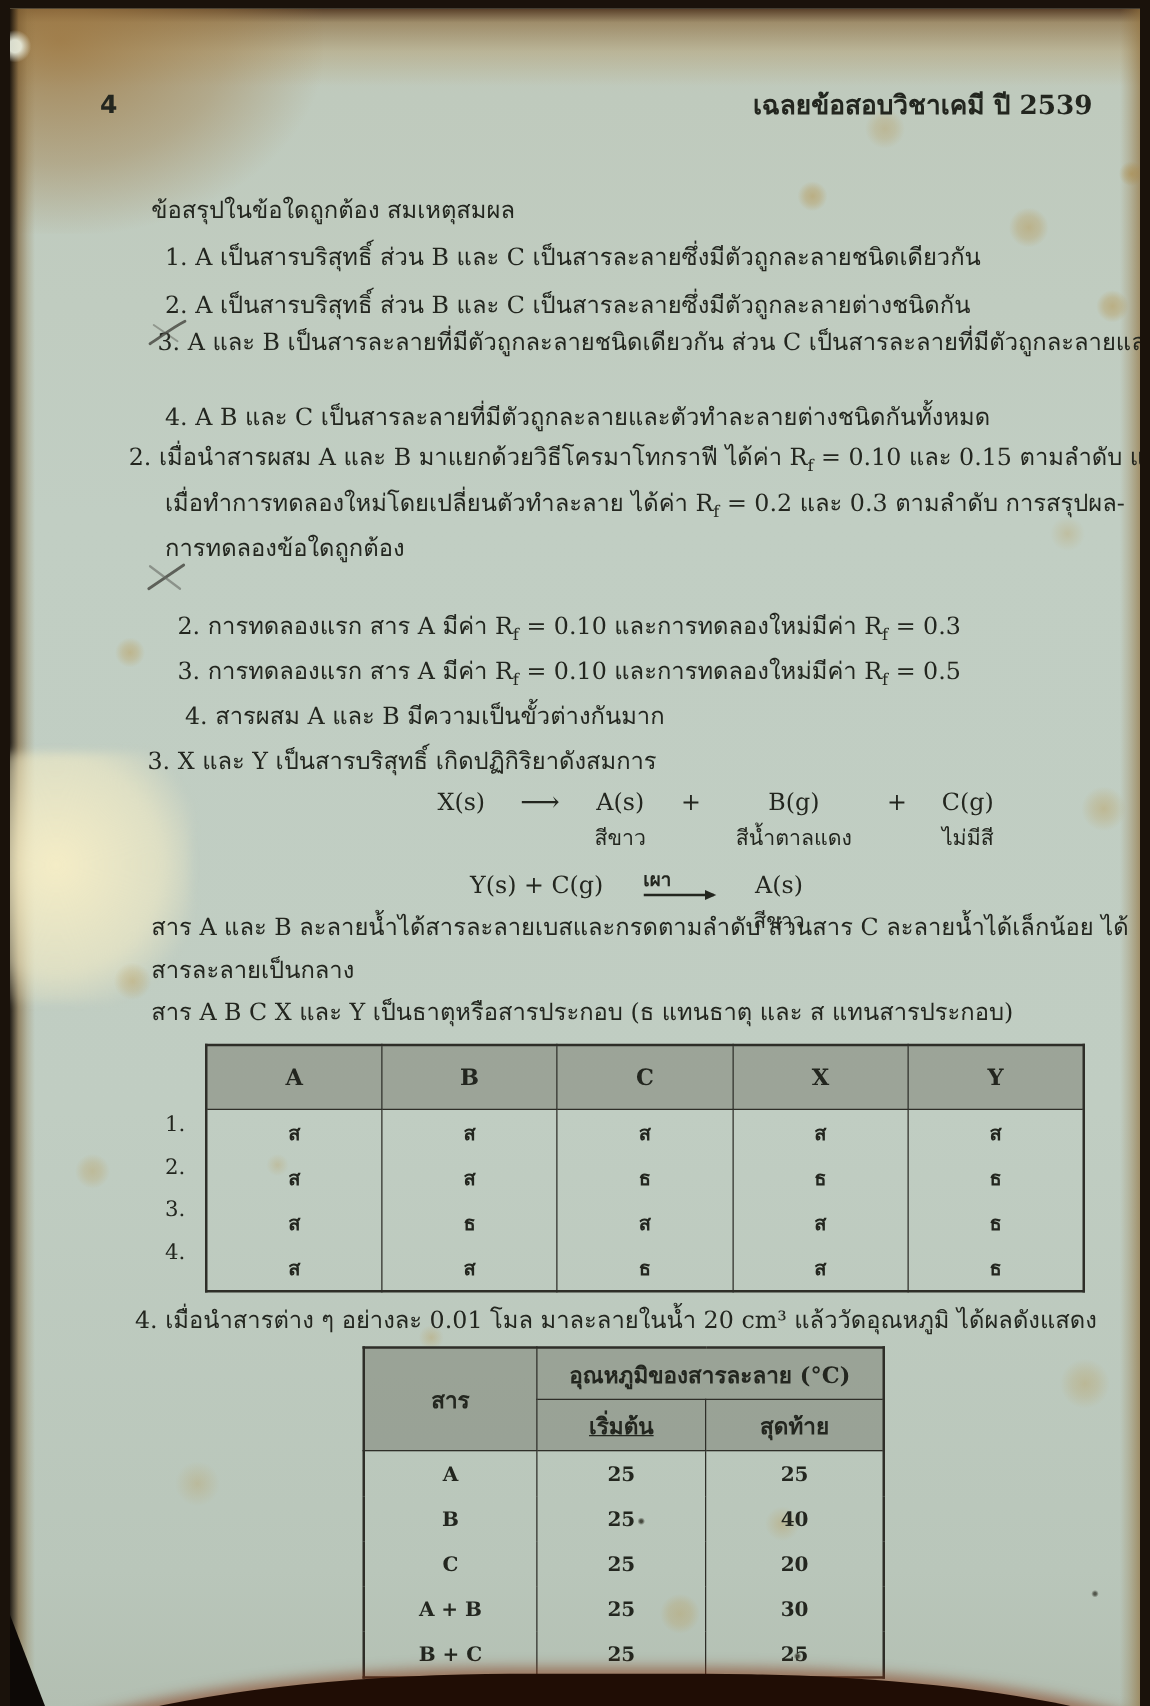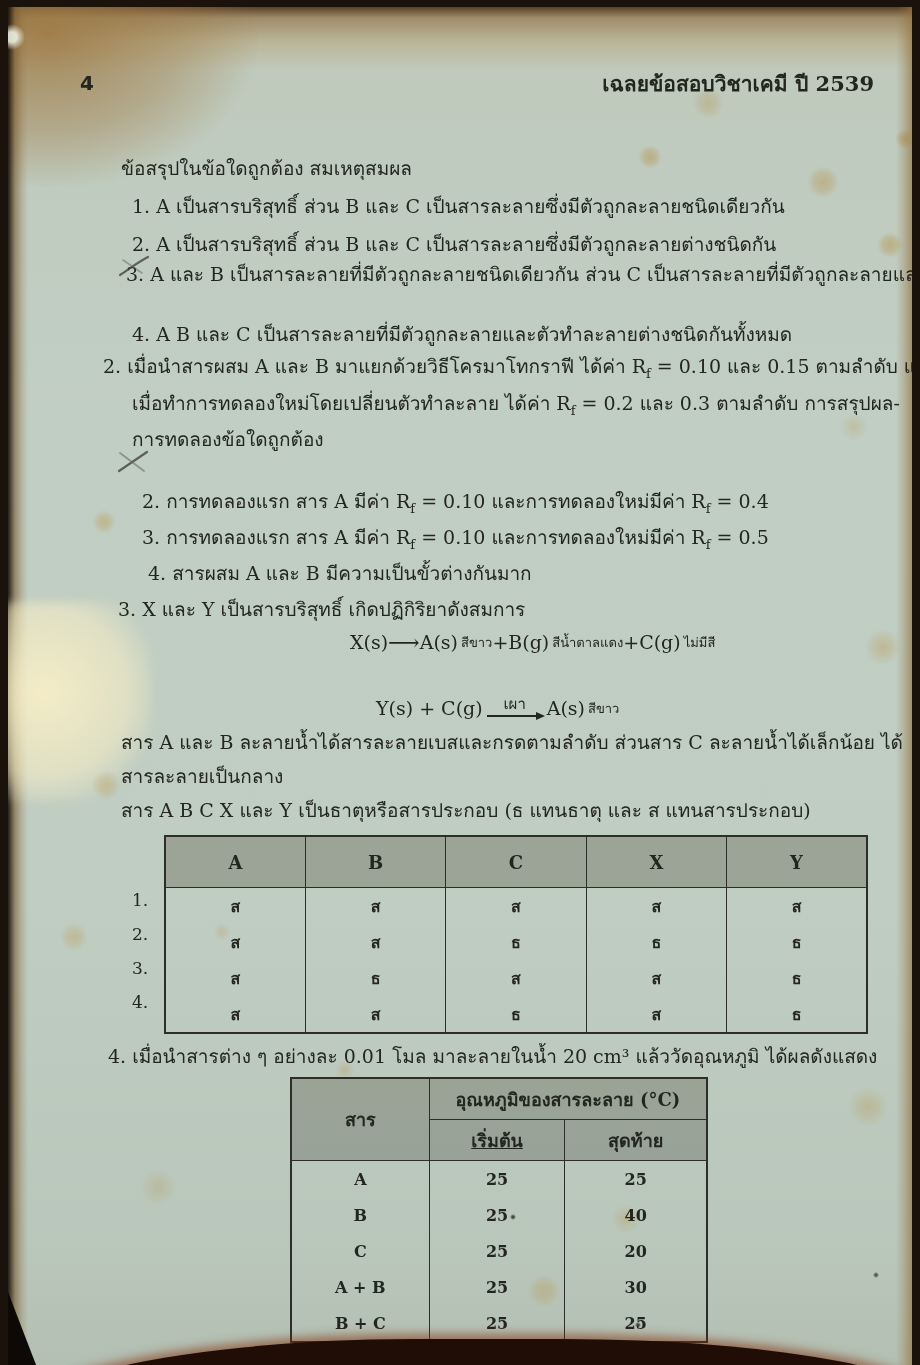--- a/index.html
+++ b/index.html
@@ -43,25 +43,25 @@
     radial-gradient(circle at 846px 420px,rgba(185,145,62,.25) 0,transparent 14px),
     radial-gradient(circle at 150px 1180px,rgba(185,145,62,.25) 0,transparent 18px),
     radial-gradient(circle at 505px 1210px,rgba(40,40,30,.8) 0,rgba(40,40,30,.8) 1px,transparent 3px),
     radial-gradient(circle at 630px 1318px,rgba(40,40,30,.8) 0,rgba(40,40,30,.8) 1px,transparent 3px),
     radial-gradient(circle at 868px 1268px,rgba(40,40,30,.7) 0,rgba(40,40,30,.7) 1px,transparent 3px),
     radial-gradient(circle at 360px 162px,rgba(40,40,30,.5) 0,transparent 2px);}
   .t{position:absolute;font-size:19px;line-height:26px;white-space:nowrap;}
   .hdr-num{position:absolute;left:72px;top:64px;font-size:20px;font-weight:bold;font-family:"DejaVu Sans","Liberation Sans",sans-serif;}
   .hdr-title{position:absolute;right:38px;top:60px;font-size:21px;font-weight:bold;}
   sub{font-size:13px;}
-  .eq{position:absolute;display:flex;align-items:flex-start;gap:0;font-size:19px;}
-  .term{display:flex;flex-direction:row;align-items:center;gap:3px;}
-  .term .lbl{font-size:13px;}
+  .eq{position:absolute;display:flex;align-items:flex-start;gap:28px;font-size:19px;}
+  .term{display:flex;flex-direction:column;align-items:center;gap:3px;}
+  .term .lbl{font-size:17px;}
   .arr{font-size:22px;line-height:22px;margin-top:1px;}
-  .larrow{display:flex;flex-direction:column;align-items:center;width:56px;margin:0 4px;}
+  .larrow{display:flex;flex-direction:column;width:56px;margin:0 4px;font-weight:bold;}
   .larrow .above{font-size:15px;line-height:15px;}
   .shaft{width:100%;height:0;border-top:2px solid #23261f;position:relative;margin-top:3px;}
   .shaft::after{content:"";position:absolute;right:-2px;top:-5px;border-left:9px solid #23261f;
         border-top:4px solid transparent;border-bottom:4px solid transparent;}
   
   .tbl-wrap1{position:absolute;left:124px;top:828px;display:flex;}
   .t1nums{width:32px;padding-top:48px;}
   .t1nums div{height:34px;line-height:34px;font-size:17px;text-align:left;}
   table{border-collapse:collapse;}
   .tbl1{width:704px;border:2px solid #2e2e28;}
@@ -93,21 +93,21 @@
 
     <div class="t" style="left:113px;top:148px">ข้อสรุปในข้อใดถูกต้อง  สมเหตุสมผล</div>
     <div class="t" style="left:124px;top:186px"><span>1.</span> <span>A  เป็นสารบริสุทธิ์  ส่วน B และ C เป็นสารละลายซึ่งมีตัวถูกละลายชนิดเดียวกัน</span></div>
     <div class="t" style="left:124px;top:224px"><span>2.</span> <span>A  เป็นสารบริสุทธิ์  ส่วน B และ C  เป็นสารละลายซึ่งมีตัวถูกละลายต่างชนิดกัน</span></div>
     <div class="t" style="left:118px;top:254px"><span>3.</span> <span>A และ B  เป็นสารละลายที่มีตัวถูกละลายชนิดเดียวกัน  ส่วน C เป็นสารละลายที่มีตัวถูกละลายและ</span></div>
     <div class="t" style="left:124px;top:314px"><span>4.</span> <span>A B และ C เป็นสารละลายที่มีตัวถูกละลายและตัวทำละลายต่างชนิดกันทั้งหมด</span></div>
 
     <div class="t" style="left:95px;top:346px"><span>2.</span>&nbsp;<span>เมื่อนำสารผสม A และ B มาแยกด้วยวิธีโครมาโทกราฟี  ได้ค่า R</span><sub>f</sub><span> = 0.10 และ 0.15 ตามลำดับ  และ</span></div>
     <div class="t" style="left:124px;top:383px"><span>เมื่อทำการทดลองใหม่โดยเปลี่ยนตัวทำละลาย  ได้ค่า R</span><sub>f</sub><span> = 0.2 และ 0.3 ตามลำดับ  การสรุปผล-</span></div>
     <div class="t" style="left:124px;top:419px">การทดลองข้อใดถูกต้อง</div>
-    <div class="t" style="left:134px;top:481px"><span>2.</span> <span>การทดลองแรก  สาร A มีค่า R</span><sub>f</sub><span> = 0.10 และการทดลองใหม่มีค่า R</span><sub>f</sub><span> = 0.4</span></div>
+    <div class="t" style="left:134px;top:481px"><span>2.</span> <span>การทดลองแรก  สาร A มีค่า R</span><sub>f</sub><span> = 0.10 และการทดลองใหม่มีค่า R</span><sub>f</sub><span> = 0.3</span></div>
     <div class="t" style="left:134px;top:517px"><span>3.</span> <span>การทดลองแรก  สาร A มีค่า R</span><sub>f</sub><span> = 0.10 และการทดลองใหม่มีค่า R</span><sub>f</sub><span> = 0.5</span></div>
     <div class="t" style="left:140px;top:553px"><span>4.</span> <span>สารผสม A และ B มีความเป็นขั้วต่างกันมาก</span></div>
 
     <div class="t" style="left:110px;top:589px"><span>3.</span>&nbsp;<span>X และ Y  เป็นสารบริสุทธิ์  เกิดปฏิกิริยาดังสมการ</span></div>
 
     <div class="eq" style="left:342px;top:624px">
       <span>X(s)</span>
       <span class="arr">⟶</span>
       <div class="term">
         <span>A(s)</span>

